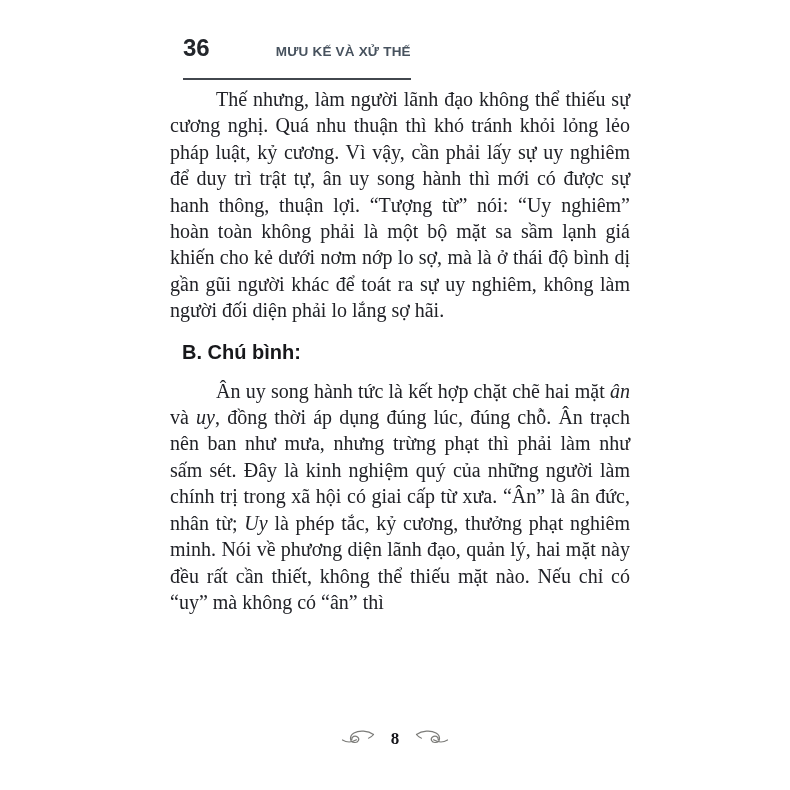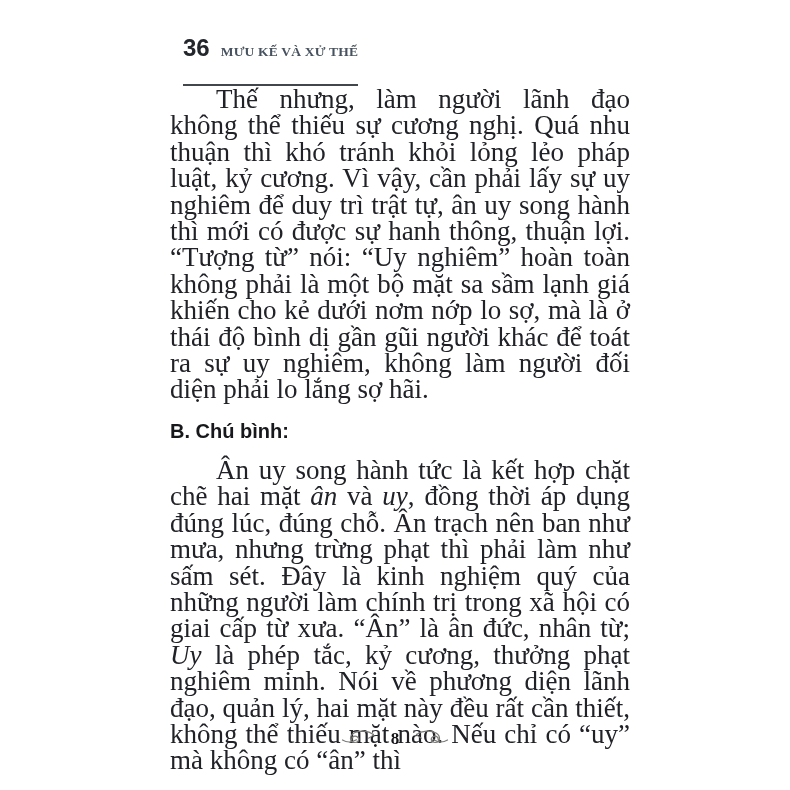--- a/index.html
+++ b/index.html
@@ -12,61 +12,62 @@
     overflow: hidden;
   }
   .header {
     position: absolute;
     left: 183px;
     top: 36px;
   }
   .header-inner {
     display: inline-flex;
     align-items: baseline;
-    gap: 11px;
-    padding-bottom: 24px;
+    gap: 22px;
+    padding-bottom: 18px;
     border-bottom: 2px solid #42474e;
   }
   .header-num {
     font-family: "Liberation Sans", sans-serif;
     font-weight: bold;
     font-size: 24px;
     line-height: 1;
     color: #23262b;
   }
   .header-title {
-    font-family: Liberation Serif, serif;
+    font-family: Liberation Sans, sans-serif;
     font-weight: bold;
     font-size: 13.5px;
     line-height: 1;
     letter-spacing: 0.2px;
     color: #47525e;
+    margin-left: 44px;
   }
   .content {
     position: absolute;
     left: 170px;
     top: 86px;
     width: 460px;
     color: #212227;
   }
   .para {
     margin: 0 0 9px 0;
-    font-size: 27px;
+    font-size: 20px;
     line-height: 26.4px;
     text-align: justify;
     text-indent: 46px;
   }
   .para em { }
   .section-heading {
     font-family: "Liberation Sans", sans-serif;
     font-weight: bold;
     font-size: 20px;
     line-height: 24px;
     color: #17181b;
-    margin: 16px 0 14px 0;
+    margin: 16px 0 14px 12px;
     text-indent: 0;
   }
   .footer {
     position: absolute;
     left: 0;
     right: 0;
     top: 729px;
     display: flex;
     justify-content: center;
     align-items: center;

